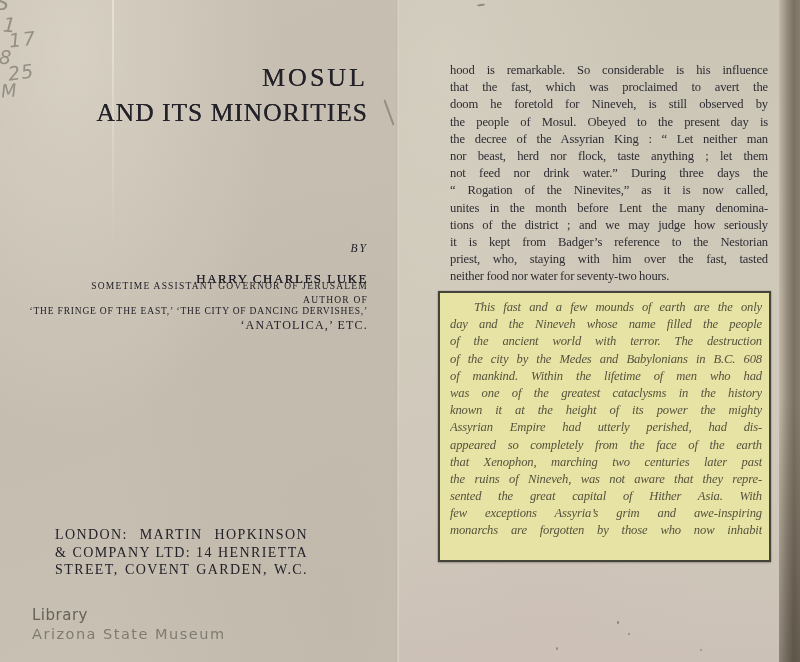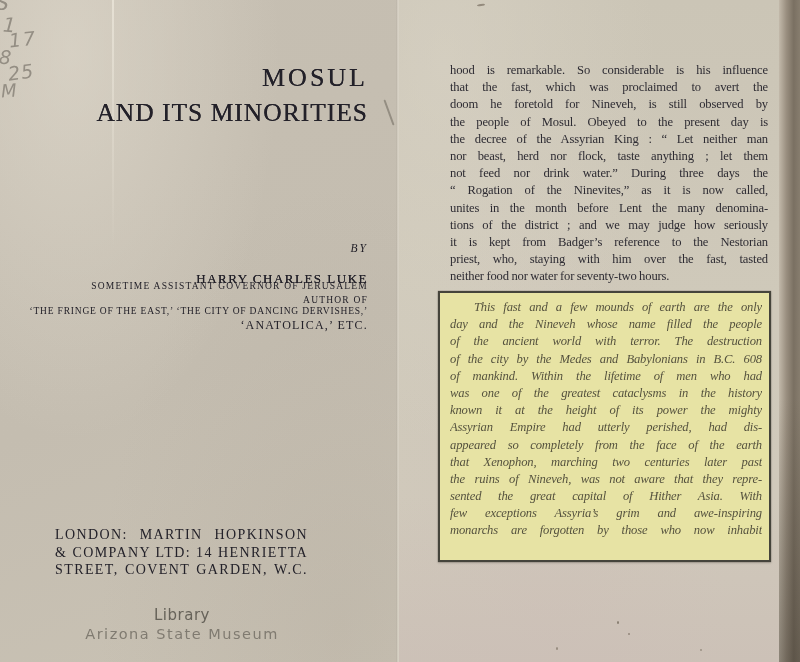--- a/index.html
+++ b/index.html
@@ -35,21 +35,21 @@
     text-shadow:0 0 .6px #232129; }
   .by-label { top:242px; font-size:11.5px; letter-spacing:2px;font-style:italic; }
   .author-name { top:271px; font-size:13px; letter-spacing:1.5px; text-shadow:0 0 .4px #232129; }
   .author-title { top:281px; font-size:9.5px; letter-spacing:1.2px; }
   .author-of { top:295px; font-size:9.5px; letter-spacing:1.2px; }
   .works1 { top:306px; font-size:9.5px; letter-spacing:.8px; }
   .works2 { top:318px; font-size:12px; letter-spacing:1.2px; }
   .imprint { position:absolute; left:55px; top:526px; width:253px; color:#232129;
     font-size:14px; letter-spacing:1.4px; line-height:17.6px; }
   .imprint .line { text-align:justify; text-align-last:justify; overflow:hidden; height:17.6px; }
-  .stamp { position:absolute; left:32px; top:606px; width:300px; text-align:center;
+  .stamp { position:absolute; left:32px; top:606px; width:300px; 
     font-family:"DejaVu Sans", sans-serif; }
   .stamp1 { font-size:15px; color:var(--stamp-ink); letter-spacing:.5px; }
   .stamp2 { font-size:14.5px; color:#807b71; letter-spacing:1.5px; margin-top:2px; }
   
   .page-right {
     position:absolute; left:399px; top:0; width:380px; height:662px;
     background:
       radial-gradient(ellipse at 12% 10%, rgba(224,218,205,.4), rgba(224,218,205,0) 45%),
       radial-gradient(ellipse at 40% 100%, rgba(205,190,183,.35), rgba(205,190,183,0) 55%),
       linear-gradient(180deg, #cbc5b6 0%, var(--page-right-bg) 45%, #d0c9bb 75%, #ccc1b7 100%);

